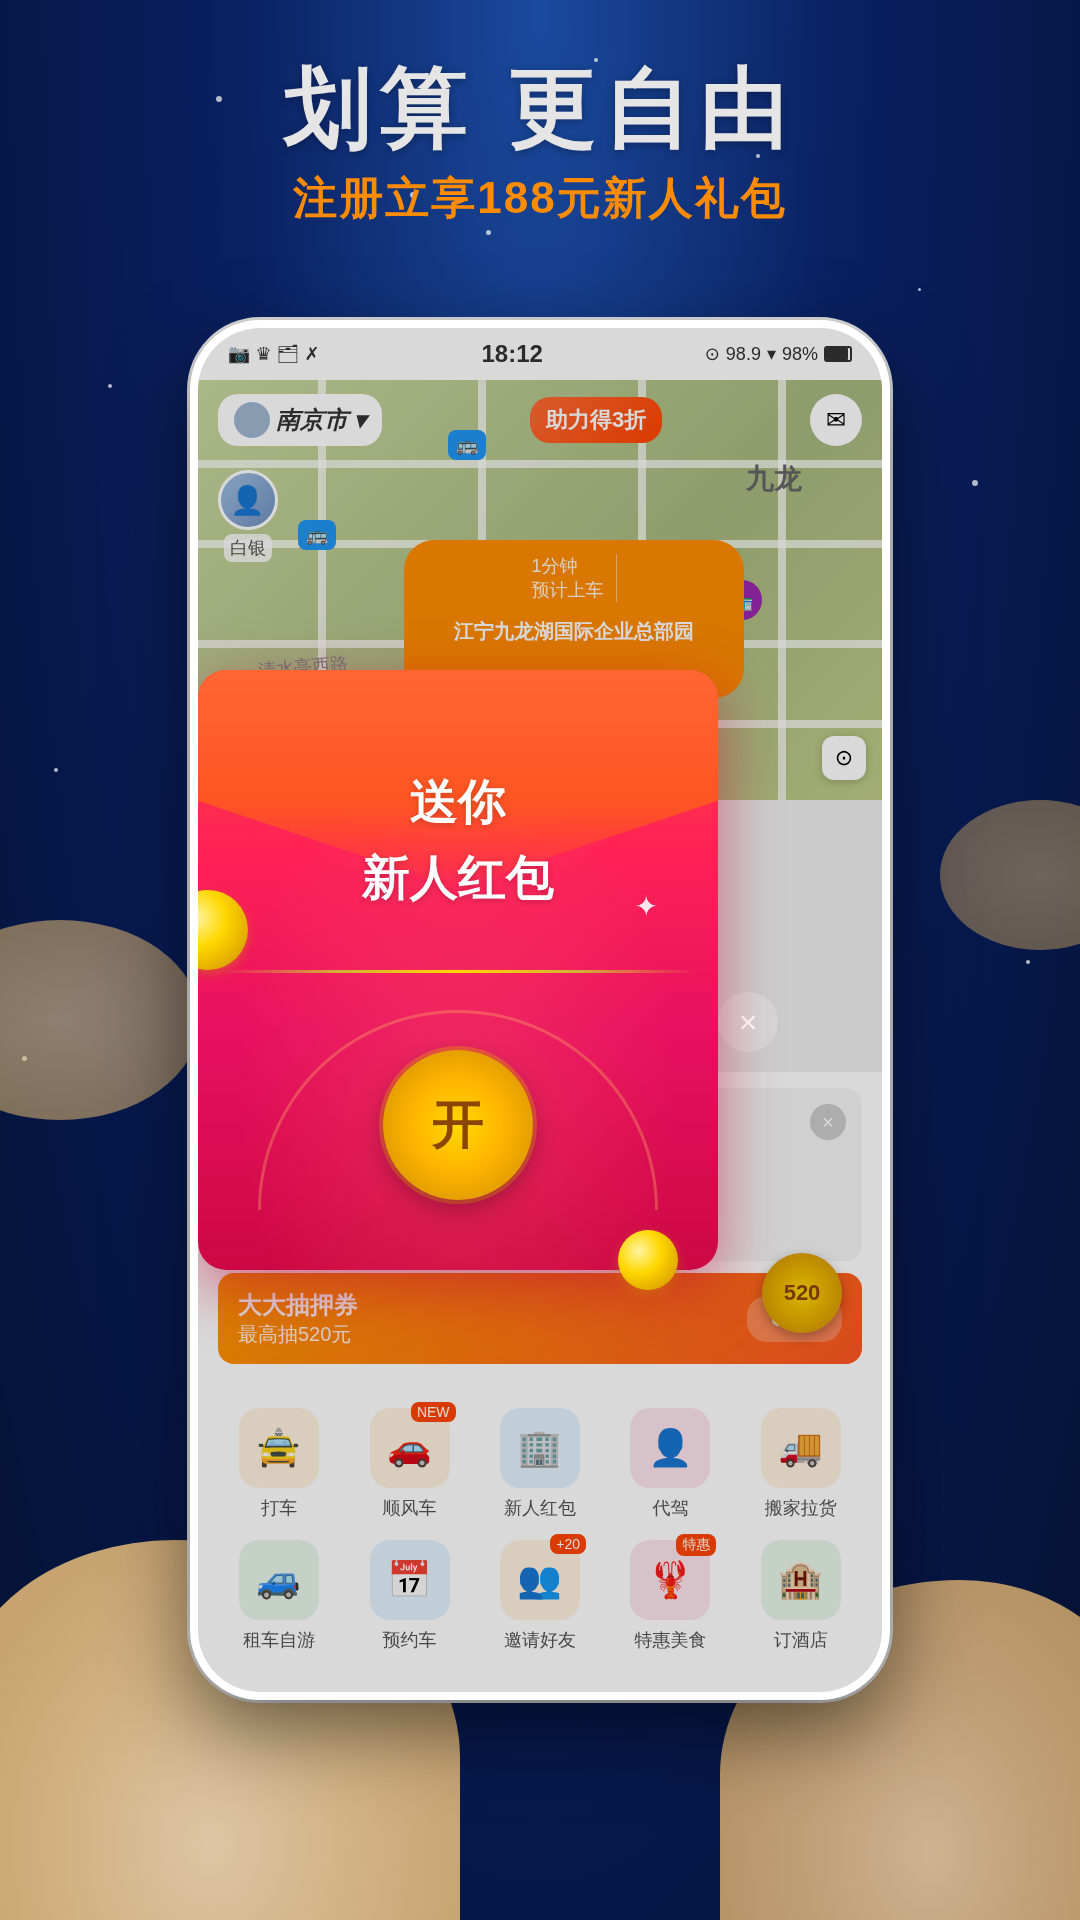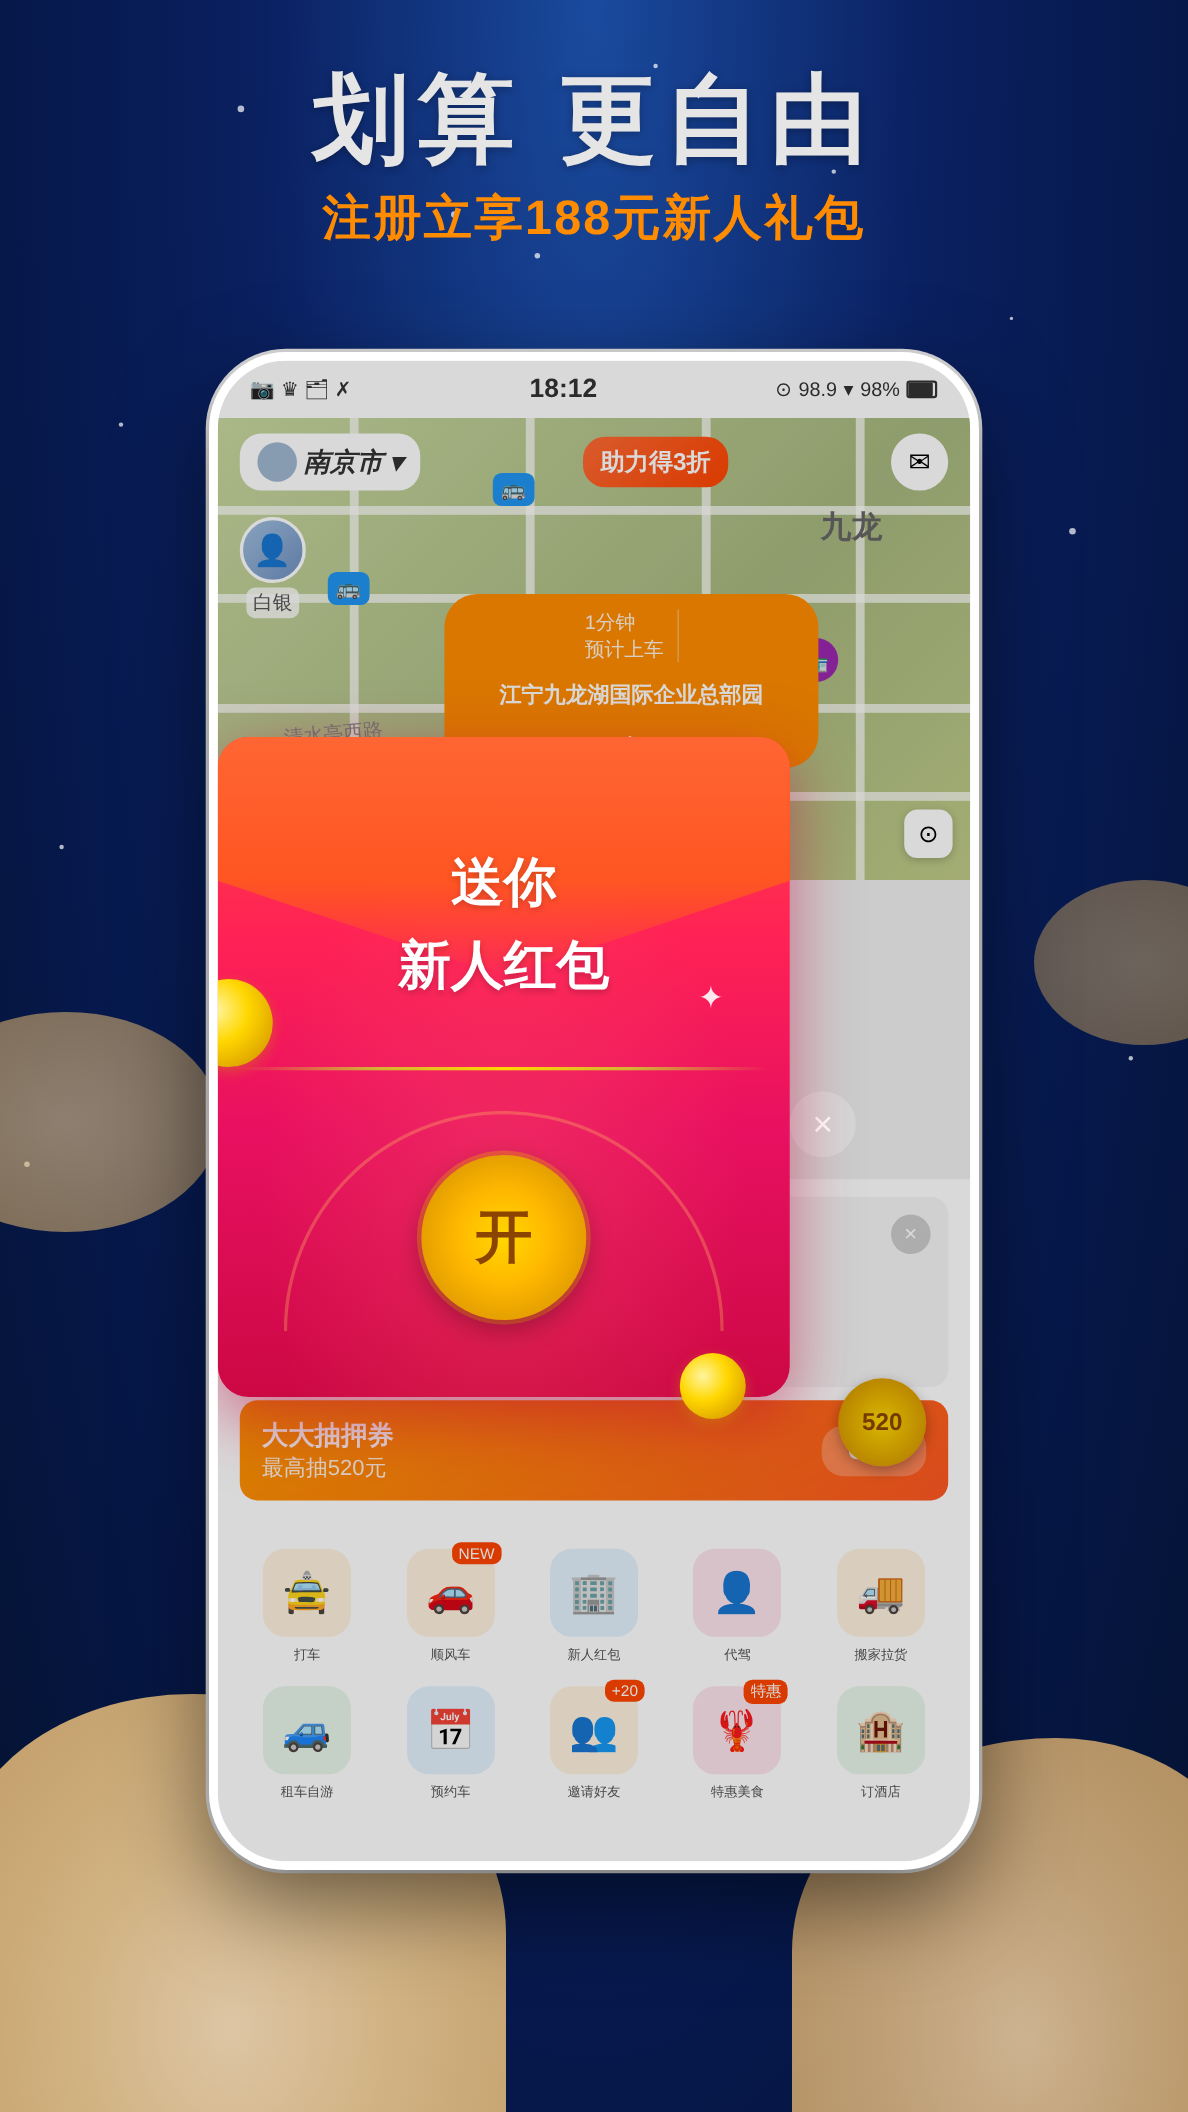--- a/index.html
+++ b/index.html
@@ -546,21 +546,21 @@
       width: 80px;
       height: 80px;
       border-radius: 20px;
       display: flex;
       align-items: center;
       justify-content: center;
       font-size: 36px;
       position: relative;
     }
     .service-label {
-      font-size: 12px;
+      font-size: 18px;
       color: #555;
       text-align: center;
     }
     .service-badge {
       position: absolute;
       top: -6px;
       right: -6px;
       background: #ff4500;
       color: white;
       border-radius: 8px;

